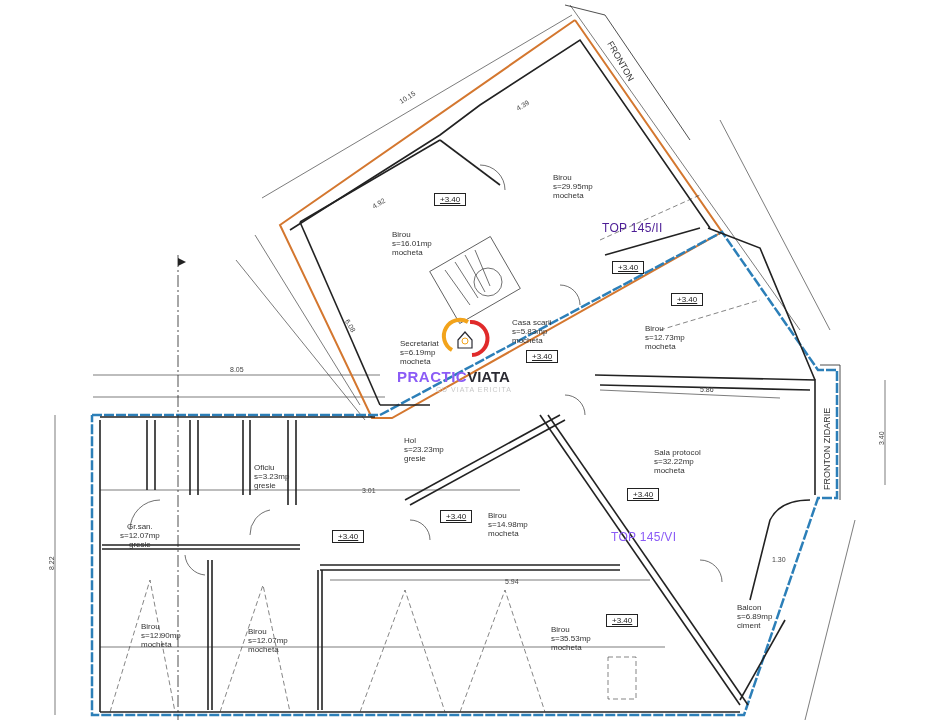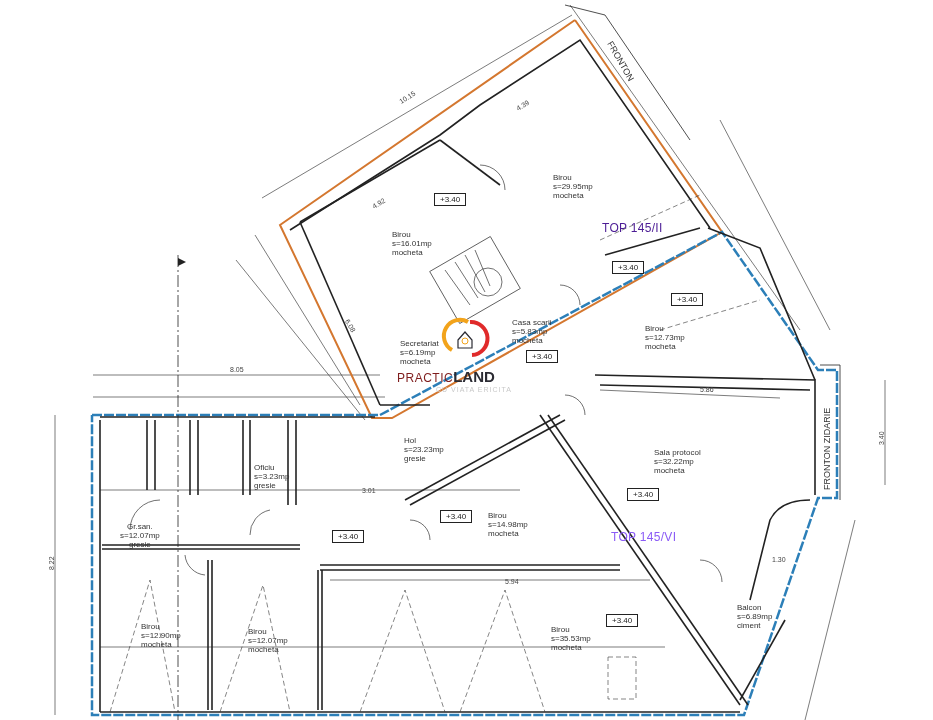--- a/index.html
+++ b/index.html
@@ -1,26 +1,26 @@
 <!DOCTYPE html>
 <html><head>
 <meta charset="utf-8">
 <style>
   html,body{margin:0;padding:0;background:#fff;}
   body{width:933px;height:720px;overflow:hidden;position:relative;font-family:"Liberation Sans",sans-serif;}
   #plan{position:absolute;left:0;top:0;}
   .lbl{position:absolute;font-family:"Liberation Sans",sans-serif;font-size:8px;color:#333;line-height:9px;white-space:pre;}
   .room{position:absolute;font-size:8px;color:#333;line-height:9px;margin-top:8px;}
   .room span{display:block;}
-  .lvl{position:absolute;border:1px solid #222;font-size:8px;padding:1px 5px;color:#222;background:#fff;}
+  .lvl{position:absolute;border:1px solid #222;font-size:8px;padding:1px 5px;color:#222;background:#fff;text-decoration:underline;}
   .top-lot{position:absolute;font-size:12px;letter-spacing:0.3px;}
   .dim{position:absolute;font-size:7px;color:#444;white-space:nowrap;}
   .rot{transform-origin:left top;}
   .wm{position:absolute;left:397px;top:368px;}
-  .wm-pre{font-size:12px;color:#7f1d1d;letter-spacing:0.5px;font-weight:normal;}
+  .wm-pre{font-size:15px;color:#8b5cf6;letter-spacing:0.5px;font-weight:bold;}
   .wm-post{font-size:15px;color:#2b2b33;font-weight:bold;}
   .wm-sub{position:absolute;left:436px;top:386px;font-size:7px;color:#c8c8c8;letter-spacing:1px;}
 </style>
 </head>
 <body>
 
 <svg id="plan" width="933" height="720" viewBox="0 0 933 720" xmlns="http://www.w3.org/2000/svg">
 
   <g stroke="#444" stroke-width="0.7" fill="none">
     <line x1="262" y1="198" x2="572" y2="15"></line>
@@ -220,15 +220,15 @@
 <div class="dim" style="left:230px;top:366px;">8.05</div>
 <div class="dim rot" style="left:48px;top:570px;transform:rotate(-90deg);">8.22</div>
 <div class="dim" style="left:700px;top:386px;">5.86</div>
 <div class="dim rot" style="left:878px;top:445px;transform:rotate(-90deg);">3.40</div>
 <div class="dim" style="left:772px;top:556px;">1.30</div>
 <div class="dim" style="left:505px;top:578px;">5.94</div>
 <div class="dim rot" style="left:350px;top:318px;transform:rotate(60deg);">6.08</div>
 <div class="dim" style="left:362px;top:487px;">3.01</div>
 
 <div class="wm">
-  <span class="wm-pre">PRACTIC</span><span class="wm-post">LAND</span>
+  <span class="wm-pre">PRACTIC</span><span class="wm-post">VIATA</span>
 </div>
 <div class="wm-sub">CU VIATA ERICITA</div>
 
 </body></html>

